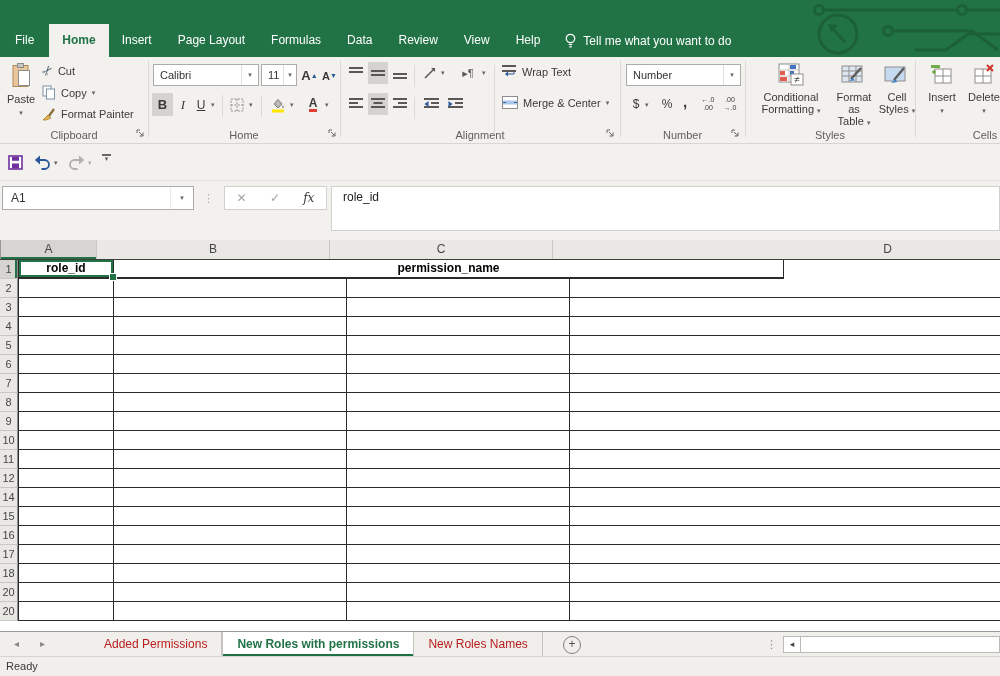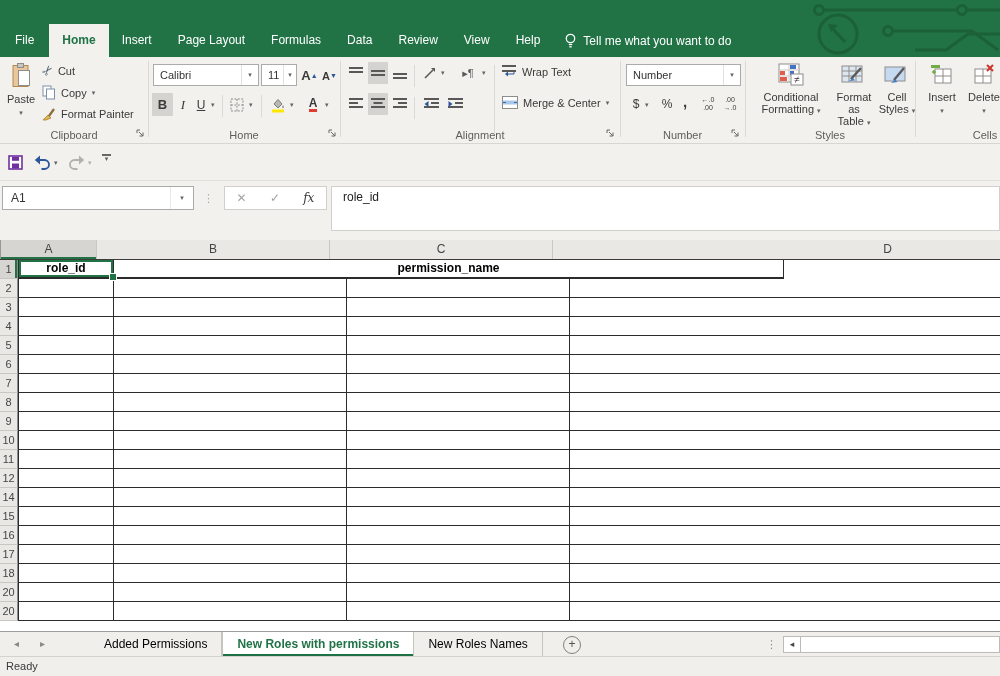--- a/index.html
+++ b/index.html
@@ -55,21 +55,21 @@
   .rownum.sel{background:#d7d5d1;box-shadow:inset -2px 0 0 #217346;}
   .cell{box-sizing:border-box;height:19px;border-right:1px solid #2b2b2b;border-bottom:1px solid #2b2b2b;flex:none;position:relative;}
   .grow .cell:nth-child(2){border-left:1px solid #2b2b2b;}
   .cell.r1{border-bottom-width:2px;font-weight:700;font-size:12px;text-align:center;line-height:16px;color:#000;}
   .cell.sel{box-shadow:inset 0 0 0 2px #217346;}
   .handle{position:absolute;right:-4px;bottom:-4px;width:6px;height:6px;background:#217346;border:1px solid #fff;z-index:3;}
   
   .sheetbar{position:absolute;top:631px;left:0;right:0;height:25px;background:#f0efec;border-top:1px solid #9f9d9a;box-sizing:border-box;}
   .snav{position:absolute;top:0;height:24px;line-height:24px;color:#8a8886;font-size:10px;}
   .sheettabs{position:absolute;left:90px;top:0;height:24px;display:flex;}
-  .sheettab{padding:0 14px;line-height:24px;font-size:12px;color:#000000;border-right:1px solid #c6c4c1;white-space:nowrap;}
+  .sheettab{padding:0 14px;line-height:24px;font-size:12px;color:#b91c1c;border-right:1px solid #c6c4c1;white-space:nowrap;}
   .sheettab.active{background:#fff;color:#217346;font-weight:700;box-shadow:inset 0 -2px 0 #1e7145;border-left:1px solid #c6c4c1;}
   .addsheet{position:absolute;left:563px;top:4px;width:16px;height:16px;border:1px solid #83817e;border-radius:50%;
             line-height:14px;text-align:center;font-size:12px;color:#51504e;}
   .hscroll-arrow{position:absolute;left:783px;top:4px;width:18px;height:17px;background:#fff;border:1px solid #bdbbb8;
                  box-sizing:border-box;text-align:center;line-height:15px;font-size:9px;color:#454545;}
   .hscroll-thumb{position:absolute;left:800px;top:4px;right:0;height:17px;background:#fff;border:1px solid #bdbbb8;box-sizing:border-box;}
   .dotsv{position:absolute;left:766px;top:0;line-height:24px;color:#8a8886;font-size:11px;letter-spacing:0;}
   
   .statusbar{position:absolute;top:656px;left:0;right:0;bottom:0;background:#f0efec;border-top:1px solid #d5d3d0;box-sizing:border-box;}
   .ready{position:absolute;left:6px;top:3px;font-size:11px;color:#3b3a38;}

